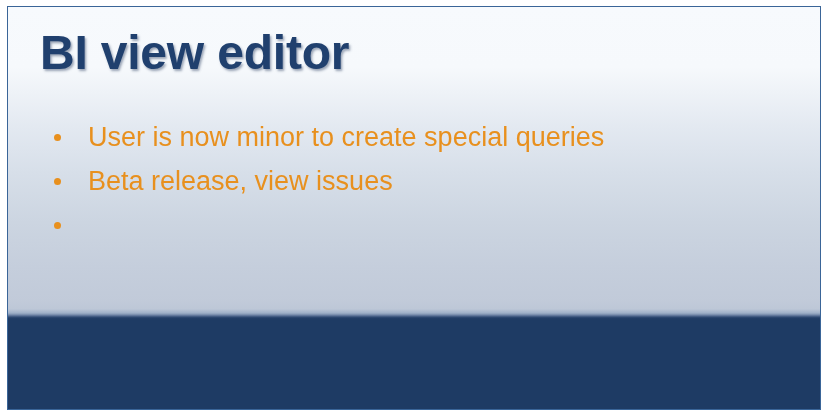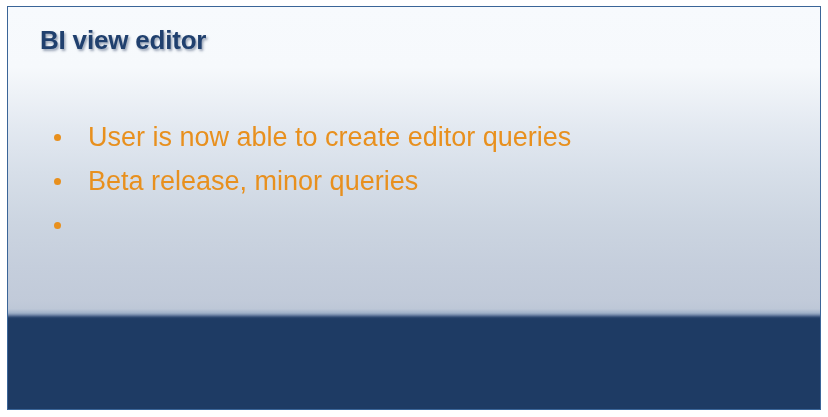--- a/index.html
+++ b/index.html
@@ -68,21 +68,21 @@
         rgba(30,59,100,0.85) 4px,
         #1e3b64 6px,
         #1e3b64 100%
     );
   }
 
   .slide-title {
     position: absolute;
     left: 32px;
     top: 18px;
-    font-size: 26px;
+    font-size: 48px;
     font-weight: bold;
     color: #20406e;
     letter-spacing: -0.2px;
     text-shadow: 1.5px 1.5px 2.5px rgba(40,60,95,0.45);
     white-space: nowrap;
   }
 
   .bullet-list {
     position: absolute;
     left: 40px;
@@ -121,25 +121,25 @@
 <body>
 
 <div class="slide-frame">
   <div class="slide">
 
     <div class="slide-title">BI view editor</div>
 
     <ul class="bullet-list">
       <li class="bullet-item">
         <span class="bullet-dot"></span>
-        <span class="bullet-text">User is now able to create editor queries</span>
+        <span class="bullet-text">User is now minor to create special queries</span>
       </li>
       <li class="bullet-item">
         <span class="bullet-dot"></span>
-        <span class="bullet-text">Beta release, minor queries</span>
+        <span class="bullet-text">Beta release, view issues</span>
       </li>
       <li class="bullet-item">
         <span class="bullet-dot"></span>
       </li>
     </ul>
 
     <div class="navy-band"></div>
 
   </div>
 </div>

